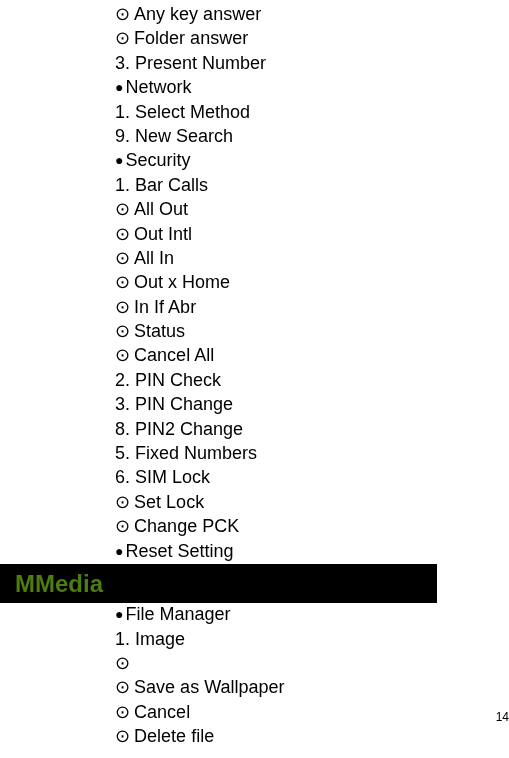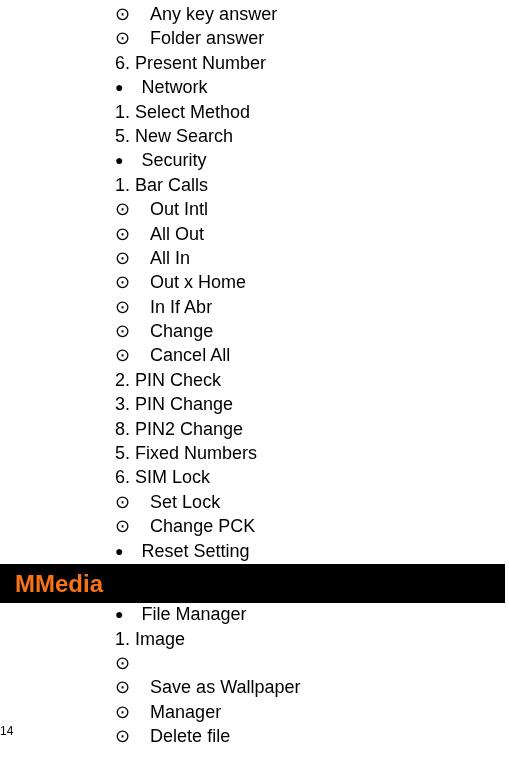--- a/index.html
+++ b/index.html
@@ -20,102 +20,101 @@
     .content {
       padding-left: 115px;
       padding-top: 3px;
     }
     .line {
       margin-bottom: 1px;
     }
     .bullet-line {
       display: flex;
       align-items: center;
-      gap: 16px;
     }
     .circle-dot-bullet::before {
       content: "⊙";
       margin-right: 4px;
       font-size: 18px;
     }
     .filled-bullet::before {
       content: "●";
       margin-right: 2px;
       font-size: 14px;
       position: relative;
       top: -1px;
     }
     .section-header {
       background: #000;
-      color: #f97316;
+      color: #4d7c0f;
       font-weight: bold;
       font-size: 24px;
       padding: 3px 5px 3px 14px;
       margin-left: -115px;
       margin-right: -3px;
-      width: 505px;
+      width: 437px;
       border: 1px solid #000;
     }
     .page-number {
       position: absolute;
-      bottom: 18px;
+      bottom: 32px;
       left: 0;
       right: 0;
-      text-align: left;
+      text-align: right;
       font-size: 12px;
     }
   </style>
 </head>
 <body>
 
 <div class="content">
   <div id="list1">
       <div class="line bullet-line">
         <span class="circle-dot-bullet"></span>
         <span>Any key answer</span>
       </div>
       <div class="line bullet-line">
         <span class="circle-dot-bullet"></span>
         <span>Folder answer</span>
       </div>
-      <div class="line">6. Present Number</div>
+      <div class="line">3. Present Number</div>
       <div class="line bullet-line">
         <span class="filled-bullet"></span>
         <span>Network</span>
       </div>
       <div class="line">1. Select Method</div>
-      <div class="line">5. New Search</div>
+      <div class="line">9. New Search</div>
       <div class="line bullet-line">
         <span class="filled-bullet"></span>
         <span>Security</span>
       </div>
       <div class="line">1. Bar Calls</div>
       <div class="line bullet-line">
         <span class="circle-dot-bullet"></span>
-        <span>Out Intl</span>
+        <span>All Out</span>
       </div>
       <div class="line bullet-line">
         <span class="circle-dot-bullet"></span>
-        <span>All Out</span>
+        <span>Out Intl</span>
       </div>
       <div class="line bullet-line">
         <span class="circle-dot-bullet"></span>
         <span>All In</span>
       </div>
       <div class="line bullet-line">
         <span class="circle-dot-bullet"></span>
         <span>Out x Home</span>
       </div>
       <div class="line bullet-line">
         <span class="circle-dot-bullet"></span>
         <span>In If Abr</span>
       </div>
       <div class="line bullet-line">
         <span class="circle-dot-bullet"></span>
-        <span>Change</span>
+        <span>Status</span>
       </div>
       <div class="line bullet-line">
         <span class="circle-dot-bullet"></span>
         <span>Cancel All</span>
       </div>
       <div class="line">2. PIN Check</div>
       <div class="line">3. PIN Change</div>
       <div class="line">8. PIN2 Change</div>
       <div class="line">5. Fixed Numbers</div>
       <div class="line">6. SIM Lock</div>
@@ -141,21 +140,21 @@
       <div class="line">1. Image</div>
       <div class="line bullet-line">
         <span class="circle-dot-bullet"></span>
       </div>
       <div class="line bullet-line">
         <span class="circle-dot-bullet"></span>
         <span>Save as Wallpaper</span>
       </div>
       <div class="line bullet-line">
         <span class="circle-dot-bullet"></span>
-        <span>Manager</span>
+        <span>Cancel</span>
       </div>
       <div class="line bullet-line">
         <span class="circle-dot-bullet"></span>
         <span>Delete file</span>
       </div>
     </div>
 </div>
 
 <div class="page-number">14</div>
 

